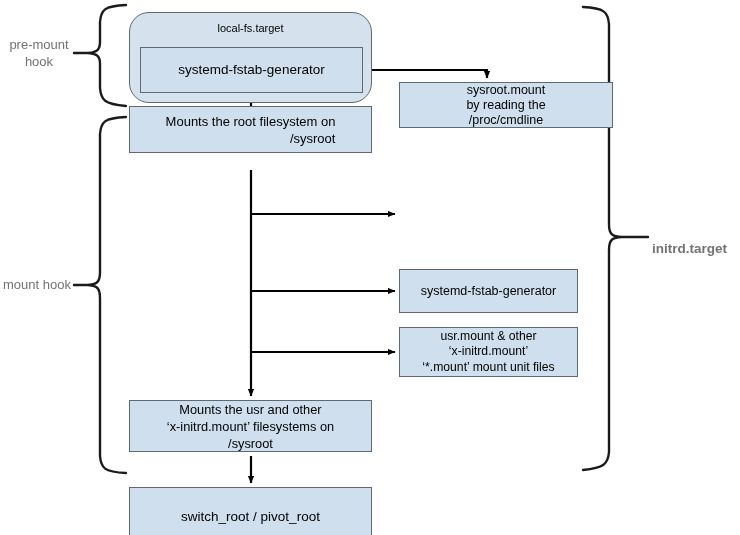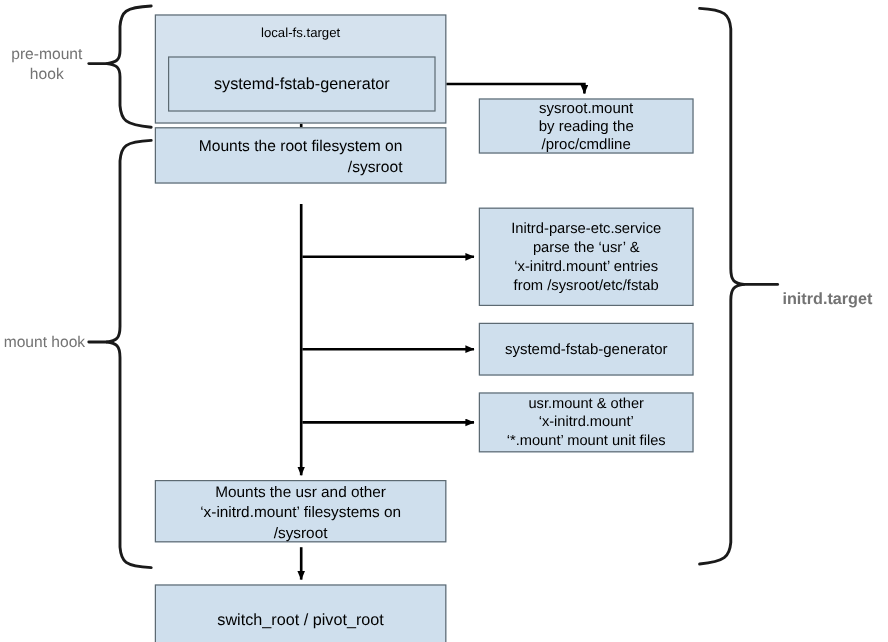--- a/index.html
+++ b/index.html
@@ -40,20 +40,21 @@
     font-size: 12.5px;
     line-height: 16.5px;
     color: #000;
     white-space: pre-line;
     padding: 2px 4px;
   }
   .node.outer {
     background: #d5e2ee;
     display: block;
     padding: 0;
+    border-radius: 20px;
   }
   .outer-title {
     position: absolute;
     left: 0;
     right: 0;
     top: 9px;
     text-align: center;
     font-size: 11px;
     line-height: 13px;
   }
@@ -153,31 +154,27 @@
 
   <div class="label" style="left:2px; top:276px; width:70px;">mount hook</div>
 
   <div class="label bold" style="left:652px; top:240px; width:80px;">initrd.target</div>
 
   <div class="node outer" style="left:129px; top:12px; width:243px; height:91px;">
     <div class="outer-title">local-fs.target</div>
     <div class="node inner" style="left:10px; top:34px; width:223px; height:46px;">systemd-fstab-generator</div>
   </div>
 
-  <div class="node" style="left:399px; top:82px; width:179px; height:46px; font-size:12.5px; line-height:15px;">sysroot.mount
+  <div class="node" style="left:399px; top:82px; width:214px; height:46px; font-size:12.5px; line-height:15px;">sysroot.mount
 by reading the
 /proc/cmdline</div>
 
   <div class="node" style="left:129px; top:106px; width:243px; height:47px; font-size:13px; line-height:17px;text-align:right;">Mounts the root filesystem on
 /sysroot</div>
 
-  <div class="node" style="left:399px; top:173px; width:179px; height:82px; font-size:12.3px; line-height:16px;">Initrd-parse-etc.service
-parse the ‘usr’ &amp;
-‘x-initrd.mount’  entries
-from /sysroot/etc/fstab</div>
 
   <div class="node" style="left:399px; top:269px; width:179px; height:44px; font-size:12.5px;">systemd-fstab-generator</div>
 
   <div class="node" style="left:399px; top:327px; width:179px; height:50px; font-size:12.2px; line-height:15.5px;">usr.mount &amp; other
 ‘x-initrd.mount’
 ‘*.mount’ mount unit files</div>
 
   <div class="node" style="left:129px; top:400px; width:243px; height:52px; font-size:12.8px; line-height:17px;">Mounts the usr and other
 ‘x-initrd.mount’ filesystems on
 /sysroot</div>

